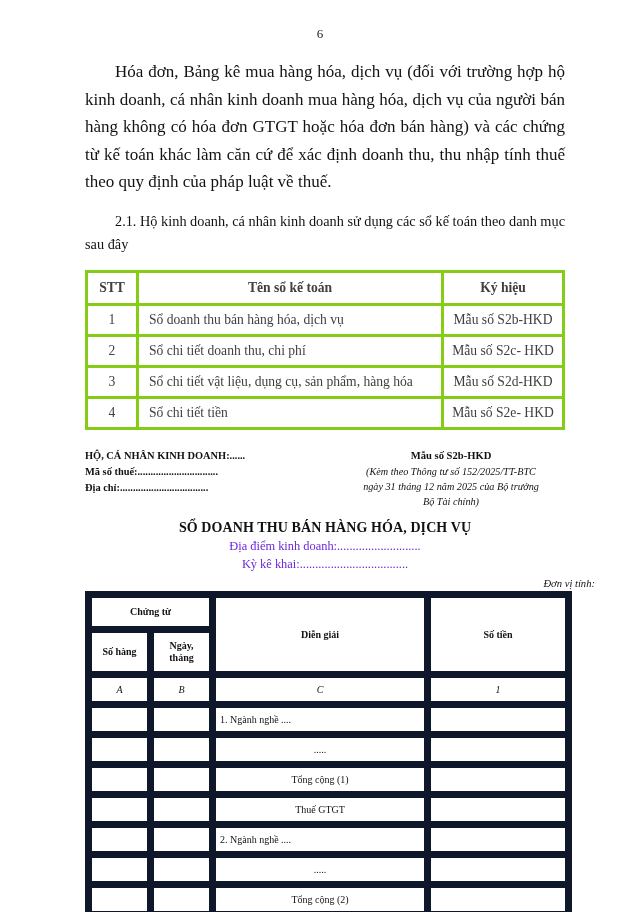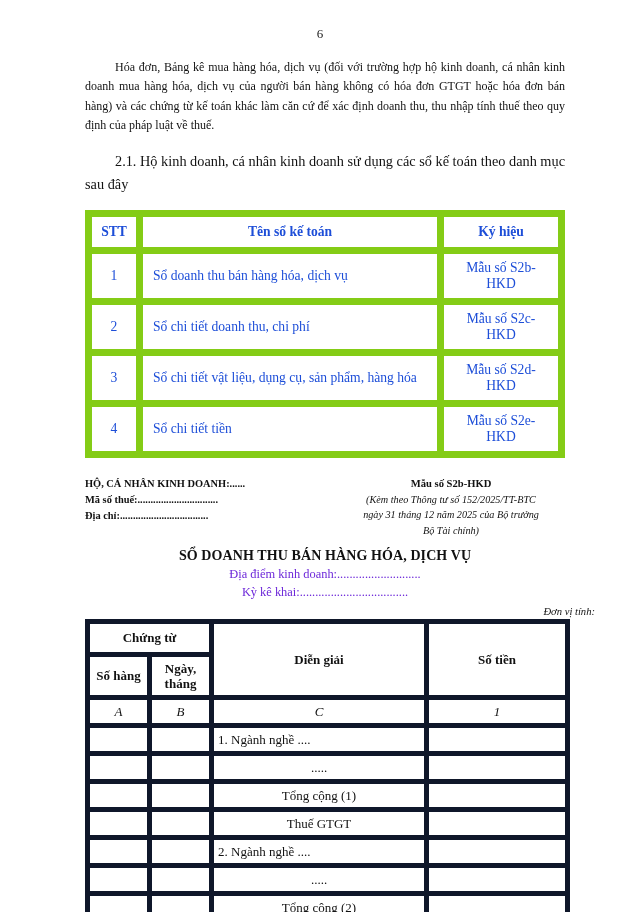--- a/index.html
+++ b/index.html
@@ -28,21 +28,21 @@
     margin-top: 26px;
     margin-bottom: 16px;
     color: #1a1a1a;
   }
   .content {
     padding-left: 85px;
     padding-right: 75px;
   }
   p.body-para {
     margin: 0 0 14px 0;
-    font-size: 12px;
+    font-size: 17px;
     line-height: 1.62;
     text-align: justify;
     text-indent: 30px;
     color: #121212;
   }
   p.sec {
     margin: 7px 0 0 0;
     font-size: 14.3px;
     line-height: 1.62;
     text-indent: 30px;
@@ -54,24 +54,24 @@
     margin-top: 14px;
     padding-left: 85px;
     padding-right: 75px;
   }
   table.tbl1 {
     width: 480px;
     border-collapse: collapse;
     table-layout: fixed;
   }
   table.tbl1 th, table.tbl1 td {
-    border: 7px solid #84cc16;
+    border: 3px solid #84cc16;
     font-size: 13.6px;
     padding: 6px 8px;
-    color: #1d4ed8;
+    color: #404040;
     font-family: Liberation Serif, serif;
   }
   table.tbl1 th {
     text-align: center;
     font-weight: bold;
     padding: 7px 4px;
   }
   table.tbl1 td.c-stt { text-align: center; width: 51px; }
   table.tbl1 td.c-name { text-align: left; padding-left: 10px; }
   table.tbl1 td.c-sym { text-align: center; width: 121px; }
@@ -142,22 +142,22 @@
   .tbl2-wrap {
     padding-left: 85px;
     padding-right: 75px;
   }
   table.tbl2 {
     width: 480px;
     border-collapse: collapse;
     table-layout: fixed;
   }
   table.tbl2 th, table.tbl2 td {
-    border: 5px solid #0f172a;
-    font-size: 13px;
+    border: 7px solid #0f172a;
+    font-size: 10px;
     color: #121212;
   }
   table.tbl2 th {
     text-align: center;
     font-weight: bold;
     padding: 4px 2px;
   }
   table.tbl2 td {
     height: 21px;
     padding: 1px 4px;

